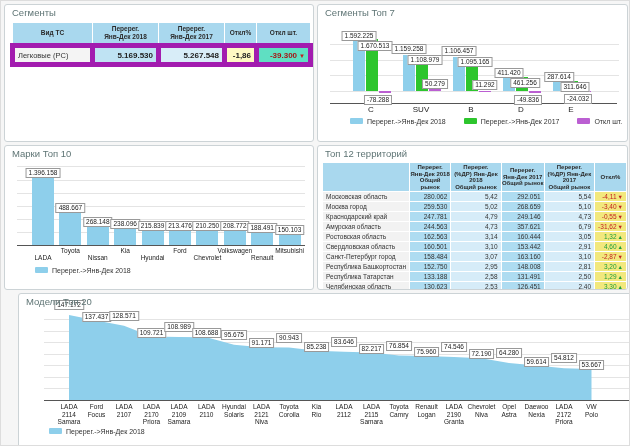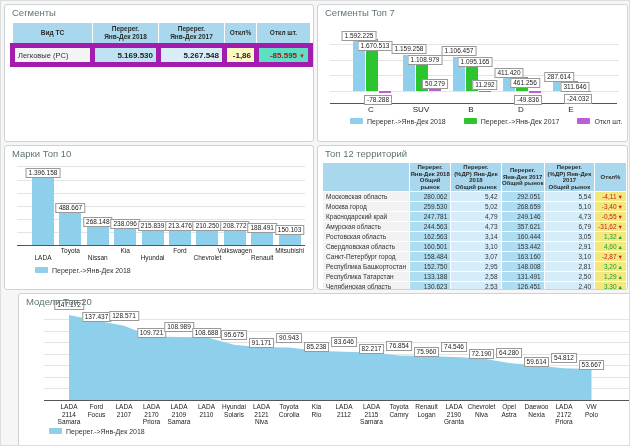--- a/index.html
+++ b/index.html
@@ -69,21 +69,21 @@
           <th>Откл%</th>
           <th>Откл шт.</th>
         </tr>
       </thead>
       <tbody>
         <tr>
           <td class="rname">Легковые (PC)</td>
           <td class="rv18">5.169.530</td>
           <td class="rv17">5.267.548</td>
           <td class="rpct">-1,86</td>
-          <td class="rsht"><span>-85.595</span><span class="trend-down">▼</span></td>
+          <td class="rsht"><span>-39.300</span><span class="trend-down">▼</span></td>
         </tr>
       </tbody>
     </table>
   </div>
 
   <div class="panel" id="p-segments">
     <div class="panel-title">Сегменты Топ 7</div>
     <div class="chart">
         <div class="grid" style="left: 12px; right: 8px; top: 86px;"></div>
         <div class="grid" style="left: 12px; right: 8px; top: 70.4px;"></div>

